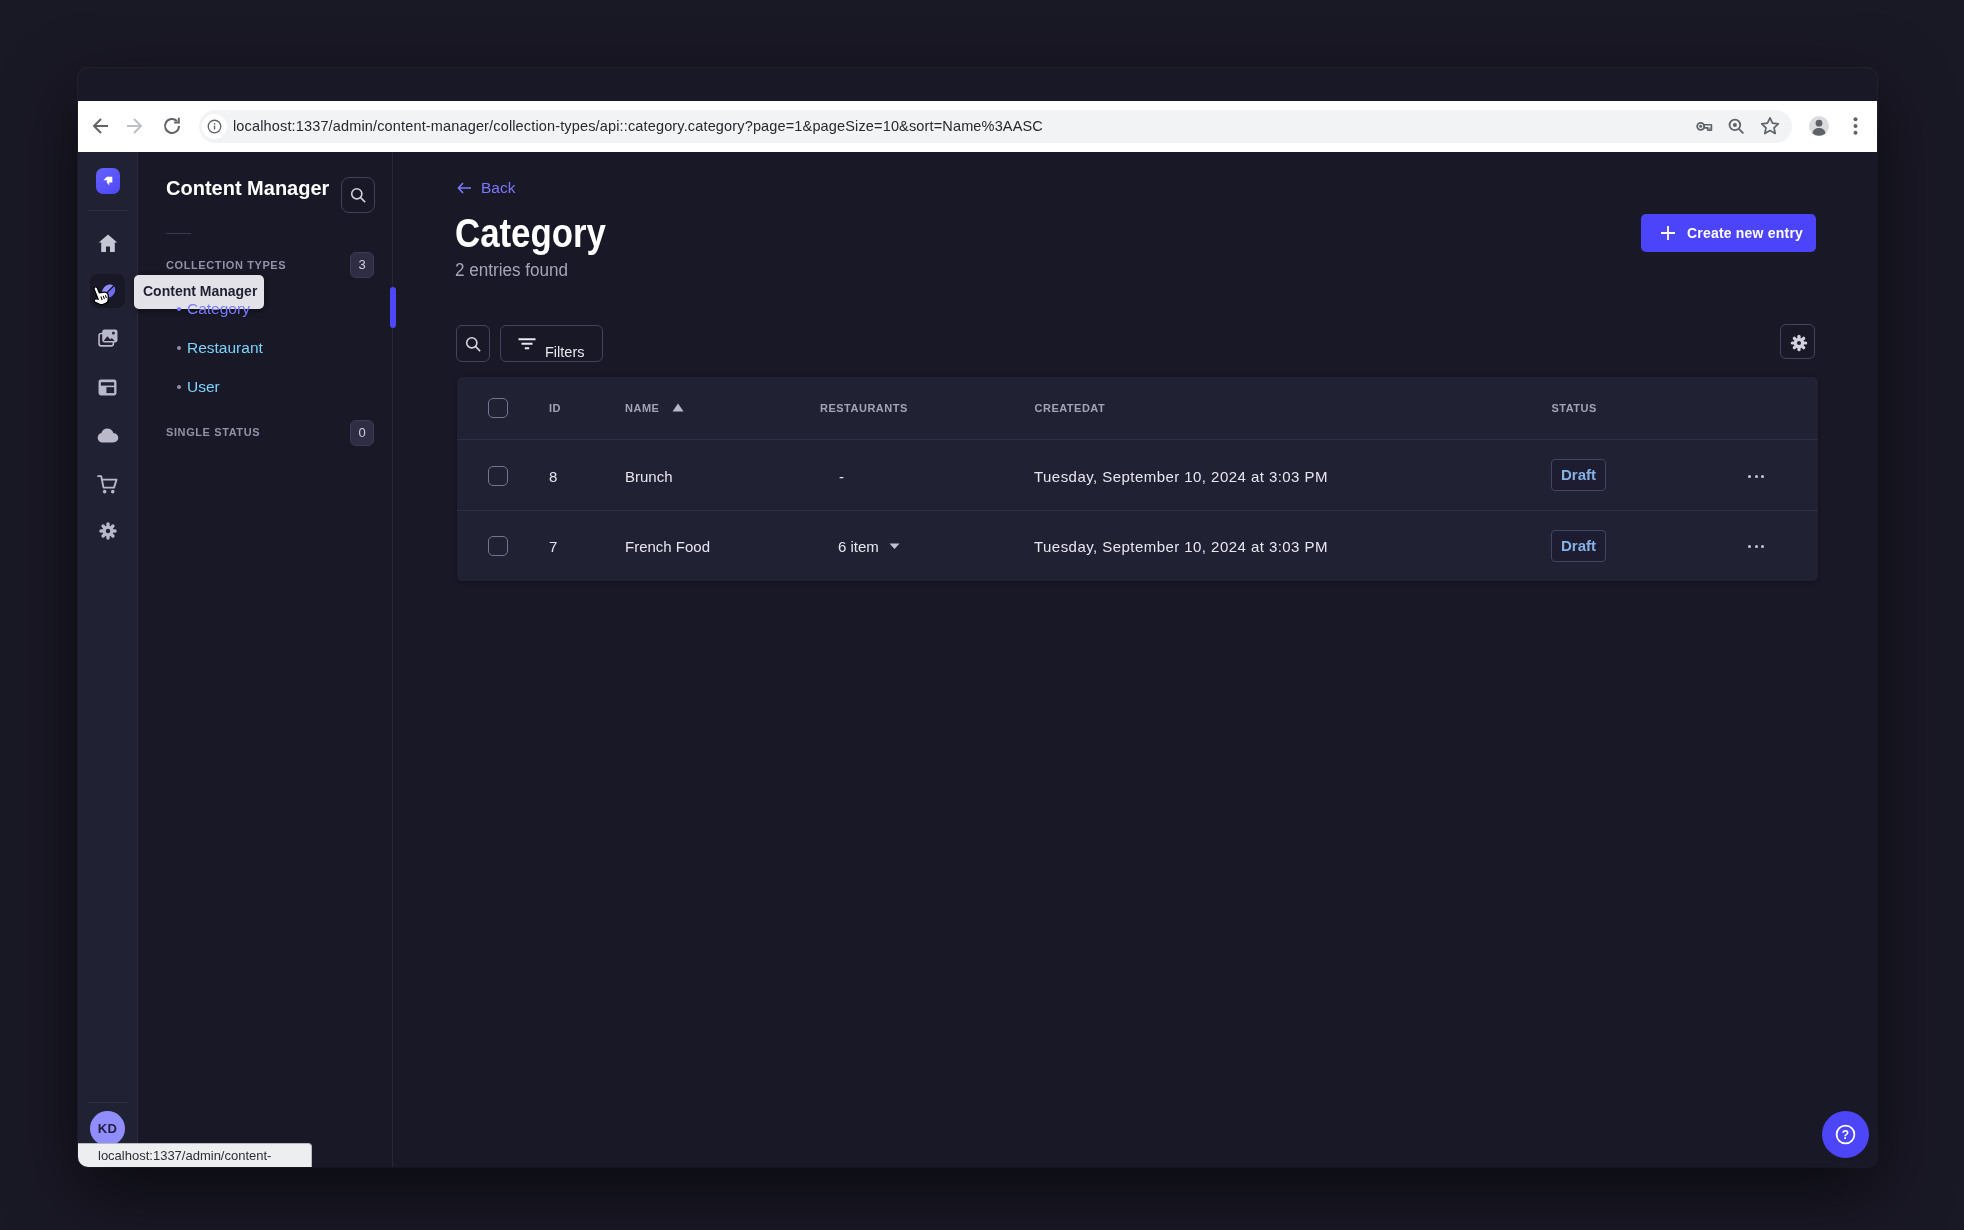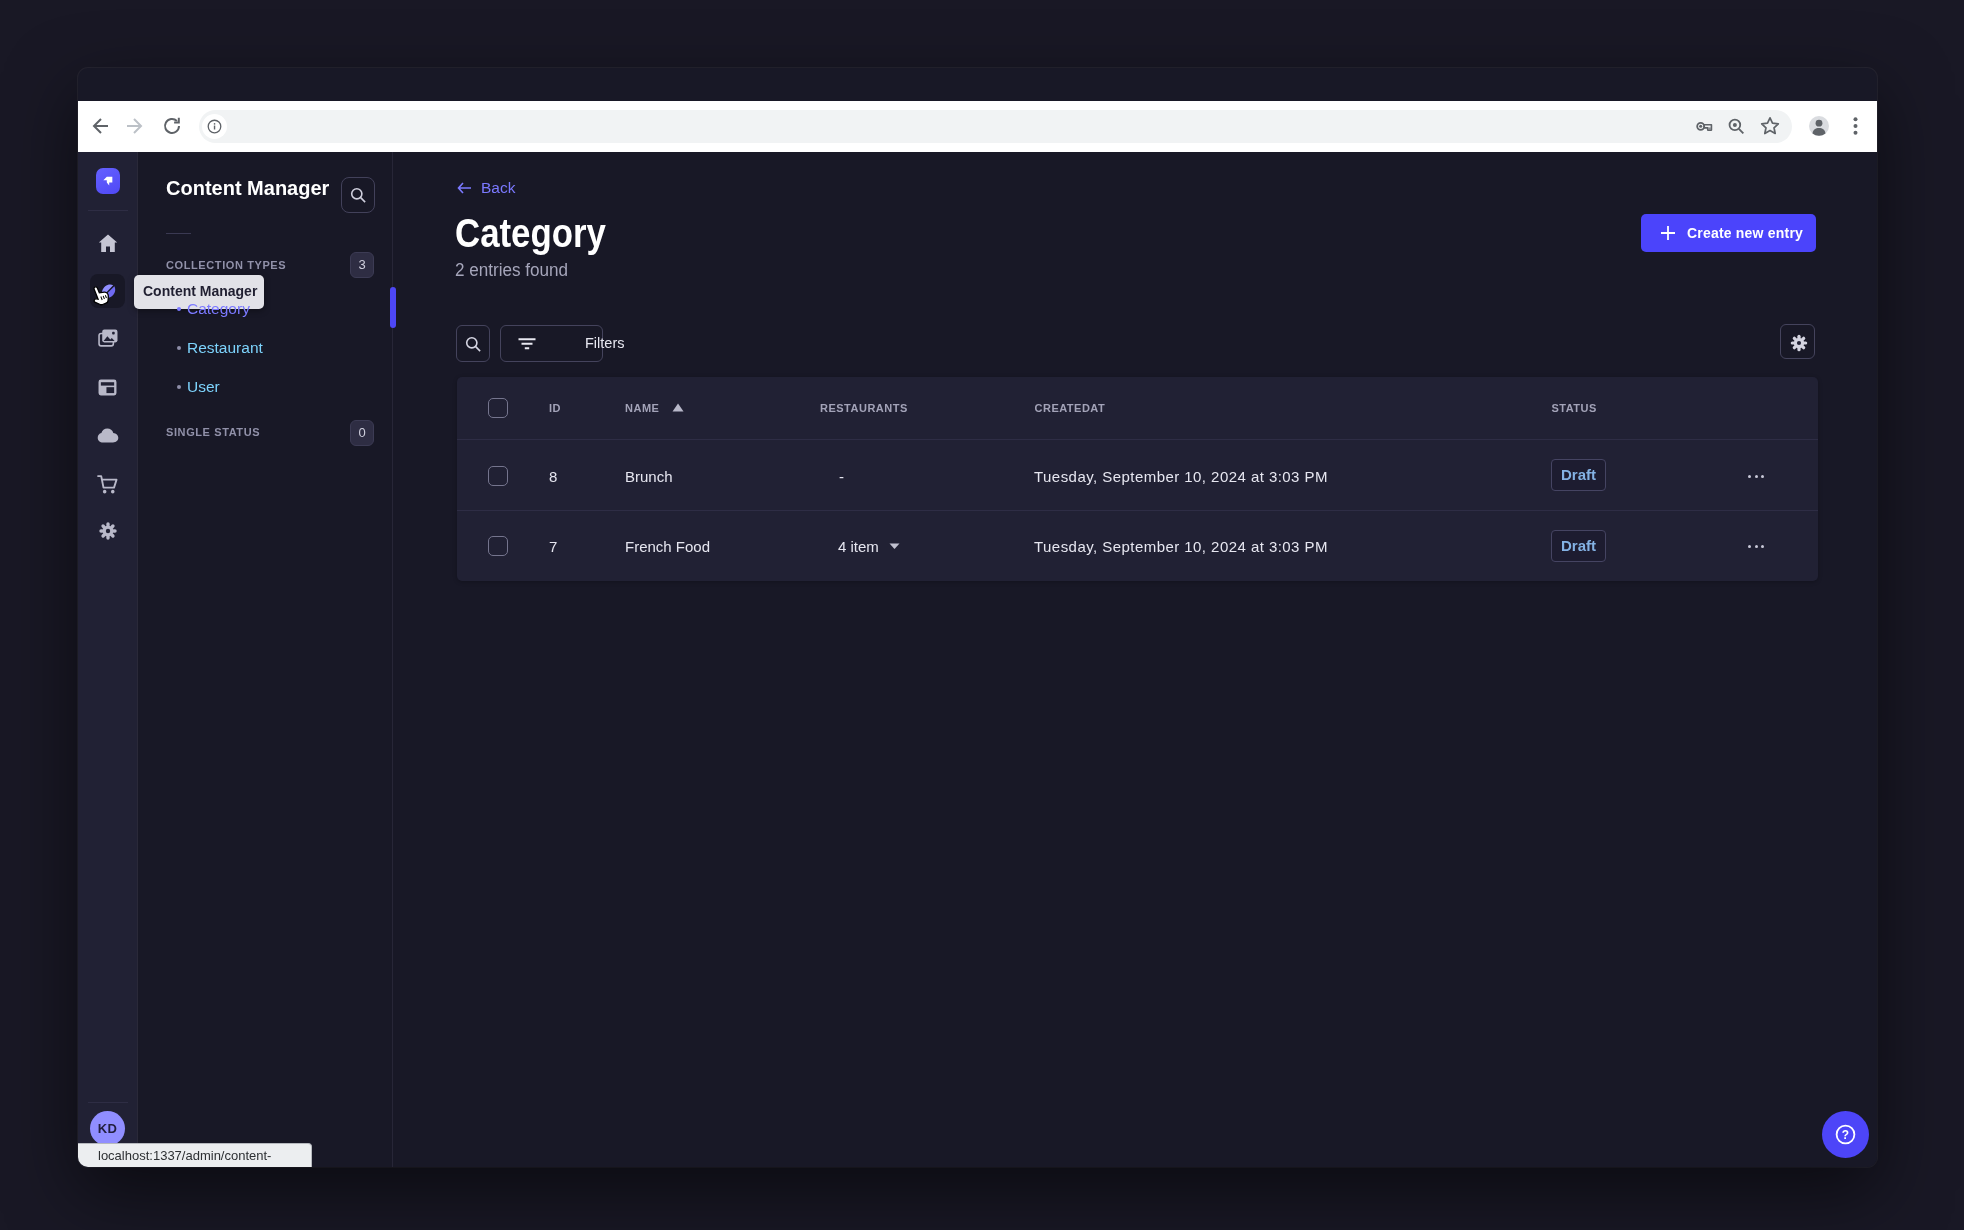--- a/index.html
+++ b/index.html
@@ -39,21 +39,21 @@
 .snitem { position:absolute; left:49px; font-size:15.5px; color:#7dd3fc; }
 .bullet { position:absolute; left:97px; width:4px; height:4px; border-radius:50%; background:#8e8ea9; }
 .bluebar { position:absolute; left:252px; top:135px; width:5.5px; height:41px; border-radius:3px; background:#4d47f5; }
 
 .backtxt { position:absolute; left:403px; top:26.5px; font-size:15.5px; font-weight:500; color:#7b79ff; }
 .h1 { position:absolute; left:377px; top:58px; font-size:40.5px; font-weight:bold; color:#ffffff; transform:scaleX(0.86); transform-origin:0 0; white-space:nowrap; }
 .sub1 { position:absolute; left:377px; top:108px; font-size:18px; color:#a5a5ba; transform:scaleX(0.95); transform-origin:0 0; }
 .createbtn { position:absolute; left:1563px; top:62px; width:175px; height:38px; border-radius:5px; background:#4b44fb; }
 .createtxt { position:absolute; left:46px; top:11px; font-size:14px; font-weight:600; color:#fff; letter-spacing:0.2px; }
 .iconbtn { position:absolute; border:1px solid #44435c; border-radius:6px; }
-.filtertxt { position:absolute; left:44px; top:9px; font-size:14.5px; font-weight:500; color:#e8e8f1;margin-left:40px; }
+.filtertxt { position:absolute; left:44px; top:18px; font-size:14.5px; font-weight:500; color:#e8e8f1; }
 .table { position:absolute; left:379px; top:225px; width:1361px; height:204px; background:#212134; border-radius:5px; box-shadow:0 1px 4px rgba(0,0,0,0.25); }
 .thead { font-size:11px; font-weight:bold; color:#a3a3b8; letter-spacing:0.5px; position:absolute; top:24.5px; }
 .sep { position:absolute; left:0; width:100%; height:1px; background:#2e2d45; }
 .cell { font-size:15px; color:#e6e6f0; position:absolute; }
 .cbox { position:absolute; width:20px; height:20px; border:1.4px solid #75758e; border-radius:5px; }
 .draft { position:absolute; left:1094px; width:55px; height:32px; border-radius:4px; border:1px solid #454462; background:#1d1c30; color:#84b2e4; font-size:15px; font-weight:600; text-align:center; line-height:30px; }
 .dots3 { position:absolute; left:1291px; width:16px; height:4px; }
 .dots3 span { position:absolute; top:1px; width:3px; height:3px; border-radius:50%; background:#c9c9d8; }
 .help { position:absolute; left:1744px; top:958.5px; width:47px; height:47px; border-radius:50%; background:#4d45f8; }
 .cmtip { position:absolute; left:56px; top:123px; width:130px; height:33.5px; border-radius:5px; background:rgba(233,233,238,0.97); box-shadow:0 2px 6px rgba(0,0,0,0.35); z-index:4; }
@@ -78,20 +78,21 @@
         <path d="M16.8 1.8 V6.5 H12.1" fill="none" stroke="#5f6368" stroke-width="2"></path>
       </svg>
     <div class="urlbar">
       <div class="infocirc">
         <svg class="abs" style="left:5px;top:5px" width="15" height="15" viewBox="0 0 16 16">
             <circle cx="8" cy="8" r="6.7" stroke="#5f6368" stroke-width="1.4" fill="none"></circle>
             <rect x="7.3" y="7" width="1.5" height="4.2" fill="#5f6368"></rect>
             <rect x="7.3" y="4.4" width="1.5" height="1.6" fill="#5f6368"></rect>
           </svg>
       </div>
+      <span class="urltext">localhost:1337/admin/content-manager/collection-types/api::category.category?page=1&amp;pageSize=10&amp;sort=Name%3AASC</span>
       <svg class="abs" style="left:1496px;top:7px" width="19" height="19" viewBox="0 0 20 20">
           <circle cx="6" cy="9.8" r="3.7" stroke="#5f6368" stroke-width="1.9" fill="none"></circle>
           <circle cx="6" cy="9.8" r="1.6" fill="#5f6368"></circle>
           <path d="M9.7 8.1 H17.3 V13.8 H13.4 V11.5 H9.7 Z" stroke="#5f6368" stroke-width="1.7" fill="none" stroke-linejoin="round"></path>
           <rect x="13.9" y="11" width="2.9" height="2.3" fill="#8a8d91"></rect>
         </svg>
       <svg class="abs" style="left:1528px;top:7px" width="19" height="19" viewBox="0 0 20 20">
           <circle cx="8.3" cy="8.3" r="5.6" stroke="#5f6368" stroke-width="1.9" fill="none"></circle>
           <path d="M12.5 12.5 L17.2 17.2" stroke="#5f6368" stroke-width="2"></path>
           <circle cx="8.3" cy="8.3" r="2.1" fill="#5f6368"></circle>
@@ -253,21 +254,21 @@
       <div class="draft" style="top:82px">Draft</div>
       <div class="dots3" style="top:97px">
           <span style="left:0"></span>
           <span style="left:6.5px"></span>
           <span style="left:13px"></span>
         </div>
       <div class="sep" style="top:132.5px"></div>
       <div class="cbox" style="left:31px;top:159px"></div>
       <div class="cell" style="left:92px;top:161px">7</div>
       <div class="cell" style="left:168px;top:161px">French Food</div>
-      <div class="cell" style="left:381px;top:161px">4 item</div>
+      <div class="cell" style="left:381px;top:161px">6 item</div>
       <svg class="abs" style="left:432px;top:165.5px" width="11" height="7" viewBox="0 0 11 7">
           <path d="M0.5 0.5 L5.5 6 L10.5 0.5 Z" fill="#c0c0cf"></path>
         </svg>
       <div class="cell" style="left:577px;top:161px;letter-spacing:0.45px">Tuesday, September 10, 2024 at 3:03 PM</div>
       <div class="draft" style="top:153px">Draft</div>
       <div class="dots3" style="top:167px">
           <span style="left:0"></span>
           <span style="left:6.5px"></span>
           <span style="left:13px"></span>
         </div>

